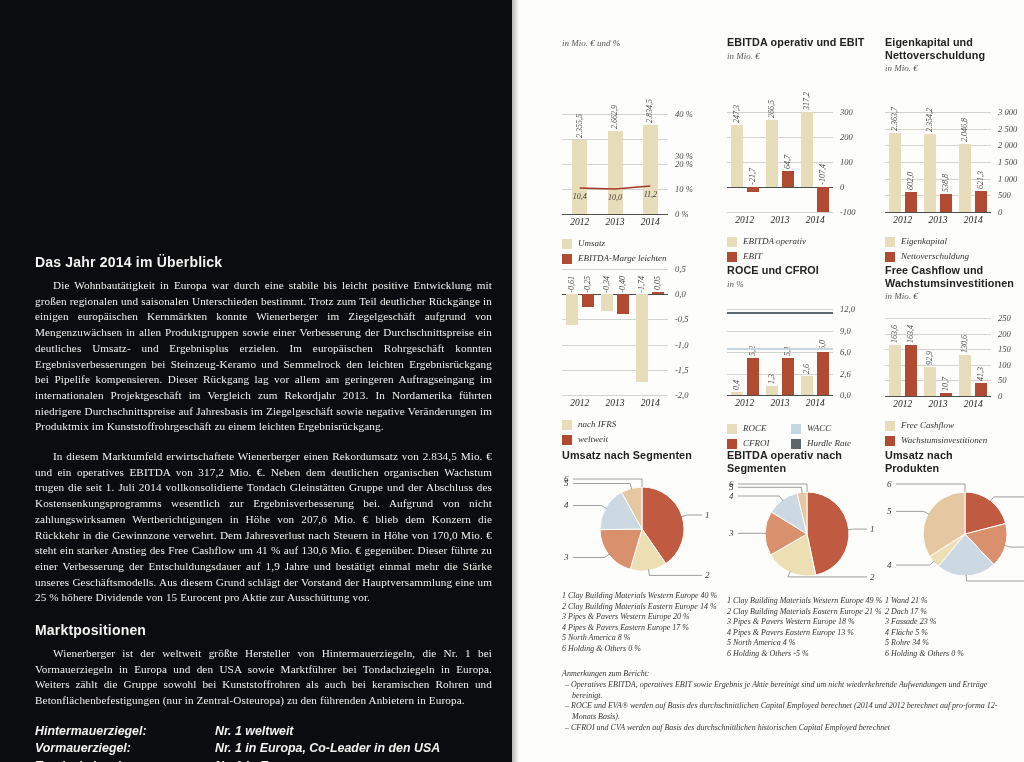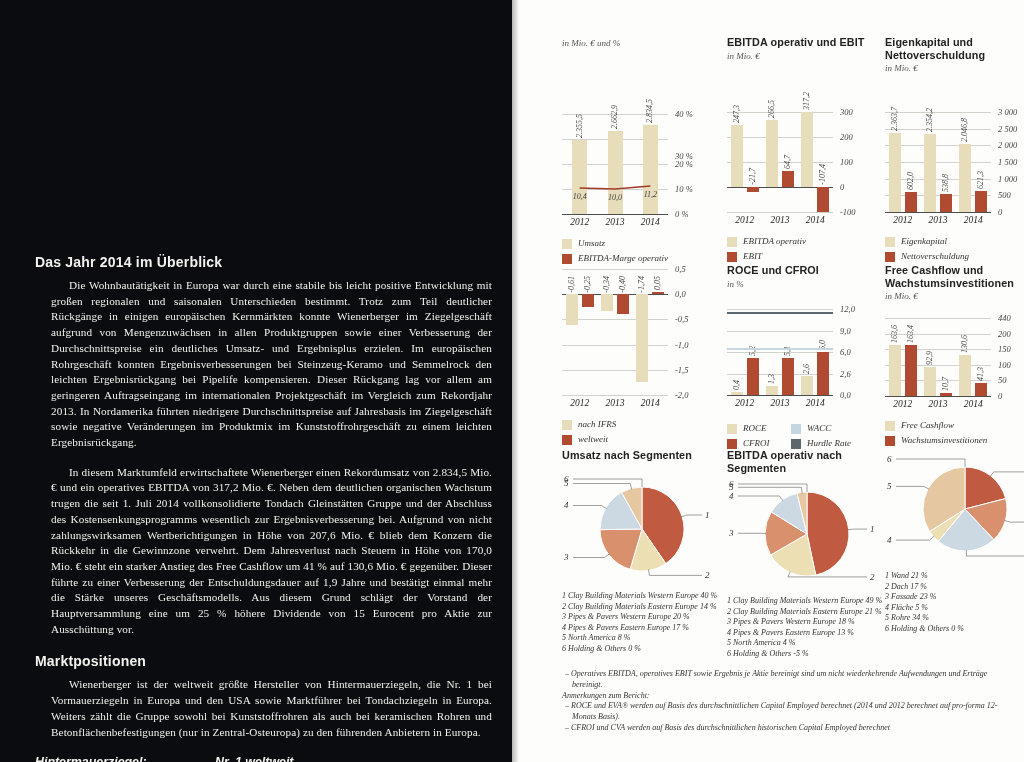--- a/index.html
+++ b/index.html
@@ -4,21 +4,21 @@
 <style>
   html,body{margin:0;padding:0;}
   body{width:1024px;height:762px;overflow:hidden;display:flex;background:#ffffff;
        font-family:"Liberation Sans",sans-serif;}
 
   
   .page-left{width:512px;height:762px;background:#0a0c10;color:#f3f2ee;position:relative;flex:none;}
   .left-content{position:absolute;left:35px;top:254px;width:457px;}
   .lp-h{font:bold 14px/17px "Liberation Sans",sans-serif;letter-spacing:.2px;margin:0 0 7px 0;}
   .lp-h2{margin-top:16px;}
-  .lp-p{font:11.2px/15.7px "Liberation Serif",serif;text-align:justify;text-indent:18px;margin:0 0 14px 16px;letter-spacing:.1px;}
+  .lp-p{font:11.2px/15.7px "Liberation Serif",serif;text-align:justify;text-indent:18px;margin:0 0 14px 0;letter-spacing:.1px;}
   .positions{margin-top:14px;font:bold 12.4px/17.4px "Liberation Sans",sans-serif;}
   .pos-row{display:flex;font-style:italic;}
   .pos-label{width:180px;flex:none;}
 
   
   .page-right{width:512px;height:762px;background:#fdfdfb;position:relative;flex:none;
               padding:36px 0 0 50px;box-sizing:border-box;}
   .page-right::before{content:"";position:absolute;left:0;top:0;width:7px;height:100%;
               background:linear-gradient(to right,rgba(0,0,0,.28),rgba(0,0,0,0));pointer-events:none;}
   .charts-grid{display:grid;grid-template-columns:165px 158px 139px;grid-auto-rows:auto;}
@@ -122,21 +122,21 @@
           <span class="yearlbl" style="left: 53px;">2013</span>
           <span class="yearlbl" style="left: 88.3333px;">2014</span>
         </div>
         <div class="c-legend">
           <div class="lg-row">
             <span class="lg-sw" style="background: rgb(232, 221, 186);"></span>
             <span class="lg-lb">Umsatz</span>
           </div>
           <div class="lg-row">
             <span class="lg-sw" style="background: rgb(176, 74, 49);"></span>
-            <span class="lg-lb">EBITDA-Marge operativ</span>
+            <span class="lg-lb">EBITDA-Marge leichten</span>
           </div>
         </div>
       </div>
     <div class="chart-cell">
         <div class="c-head">
           <div class="c-title">EBITDA operativ und EBIT</div>
           <div class="c-unit">in Mio. €</div>
         </div>
         <div class="c-labelspace" style="height: 36px;"></div>
         <div class="c-plot" style="height: 100px;">
@@ -330,21 +330,21 @@
         </div>
       </div>
     <div class="chart-cell">
         <div class="c-head">
           <div class="c-title">Free Cashflow und Wachstumsinvestitionen</div>
           <div class="c-unit">in Mio. €</div>
         </div>
         <div class="c-labelspace" style="height: 14px;"></div>
         <div class="c-plot" style="height: 78px;">
           <div class="grid" style="top: 0px;"></div>
-          <span class="tick" style="top: -4px;">440</span>
+          <span class="tick" style="top: -4px;">250</span>
           <div class="grid" style="top: 15.6px;"></div>
           <span class="tick" style="top: 11.6px;">200</span>
           <div class="grid" style="top: 31.2px;"></div>
           <span class="tick" style="top: 27.2px;">150</span>
           <div class="grid" style="top: 46.8px;"></div>
           <span class="tick" style="top: 42.8px;">100</span>
           <div class="grid" style="top: 62.4px;"></div>
           <span class="tick" style="top: 58.4px;">50</span>
           <div class="grid dark" style="top: 78px;"></div>
           <span class="tick" style="top: 74px;">0</span>
@@ -435,20 +435,23 @@
         <div class="pie-legend">
           <div class="pl-row">1 Clay Building Materials Western Europe 49 %</div>
           <div class="pl-row">2 Clay Building Materials Eastern Europe 21 %</div>
           <div class="pl-row">3 Pipes &amp; Pavers Western Europe 18 %</div>
           <div class="pl-row">4 Pipes &amp; Pavers Eastern Europe 13 %</div>
           <div class="pl-row">5 North America 4 %</div>
           <div class="pl-row">6 Holding &amp; Others -5 %</div>
         </div>
       </div>
     <div class="chart-cell">
+        <div class="p-head">
+          <div class="c-title">Umsatz nach Produkten</div>
+        </div>
         <svg viewBox="0 0 150 118" width="150" height="118" class="pie-svg">
           <path d="M 80 60 L 80.00 18.00 A 42 42 0 0 1 120.68 49.56 Z" fill="#c05b41" stroke="#fff" stroke-width="1"></path>
           <polyline points="105.1,27.6 108.8,22.9 140,22.9" fill="none" stroke="#777" stroke-width="0.7"></polyline>
           <text x="143" y="25.66271441834255" style="font:italic 9px &quot;Liberation Serif&quot;,serif;fill:#333">1</text>
           <path d="M 80 60 L 120.68 49.56 A 42 42 0 0 1 108.75 90.62 Z" fill="#d9906c" stroke="#fff" stroke-width="1"></path>
           <polyline points="119.4,71.4 125.1,73.1 140,73.1" fill="none" stroke="#777" stroke-width="0.7"></polyline>
           <text x="143" y="75.91258198384376" style="font:italic 9px &quot;Liberation Serif&quot;,serif;fill:#333">2</text>
           <path d="M 80 60 L 108.75 90.62 A 42 42 0 0 1 53.23 92.36 Z" fill="#ccd9e2" stroke="#fff" stroke-width="1"></path>
           <polyline points="81.3,101.0 81.5,107.0 140,107.0" fill="none" stroke="#777" stroke-width="0.7"></polyline>
           <text x="143" y="109.77680833718938" style="font:italic 9px &quot;Liberation Serif&quot;,serif;fill:#333">3</text>
@@ -465,18 +468,18 @@
           <div class="pl-row">1 Wand 21 %</div>
           <div class="pl-row">2 Dach 17 %</div>
           <div class="pl-row">3 Fassade 23 %</div>
           <div class="pl-row">4 Fläche 5 %</div>
           <div class="pl-row">5 Rohre 34 %</div>
           <div class="pl-row">6 Holding &amp; Others 0 %</div>
         </div>
       </div>
   </div>
   <div class="footnotes">
+      <div class="fn-line fn-head">Anmerkungen zum Bericht:</div>
       <div class="fn-line dash">–  Operatives EBITDA, operatives EBIT sowie Ergebnis je Aktie bereinigt sind um nicht wiederkehrende Aufwendungen und Erträge bereinigt.</div>
-      <div class="fn-line fn-head">Anmerkungen zum Bericht:</div>
       <div class="fn-line dash">–  ROCE und EVA® werden auf Basis des durchschnittlichen Capital Employed berechnet (2014 und 2012 berechnet auf pro-forma 12-Monats Basis).</div>
       <div class="fn-line dash">–  CFROI und CVA werden auf Basis des durchschnittlichen historischen Capital Employed berechnet</div>
     </div>
 </div>
 
 </body></html>

